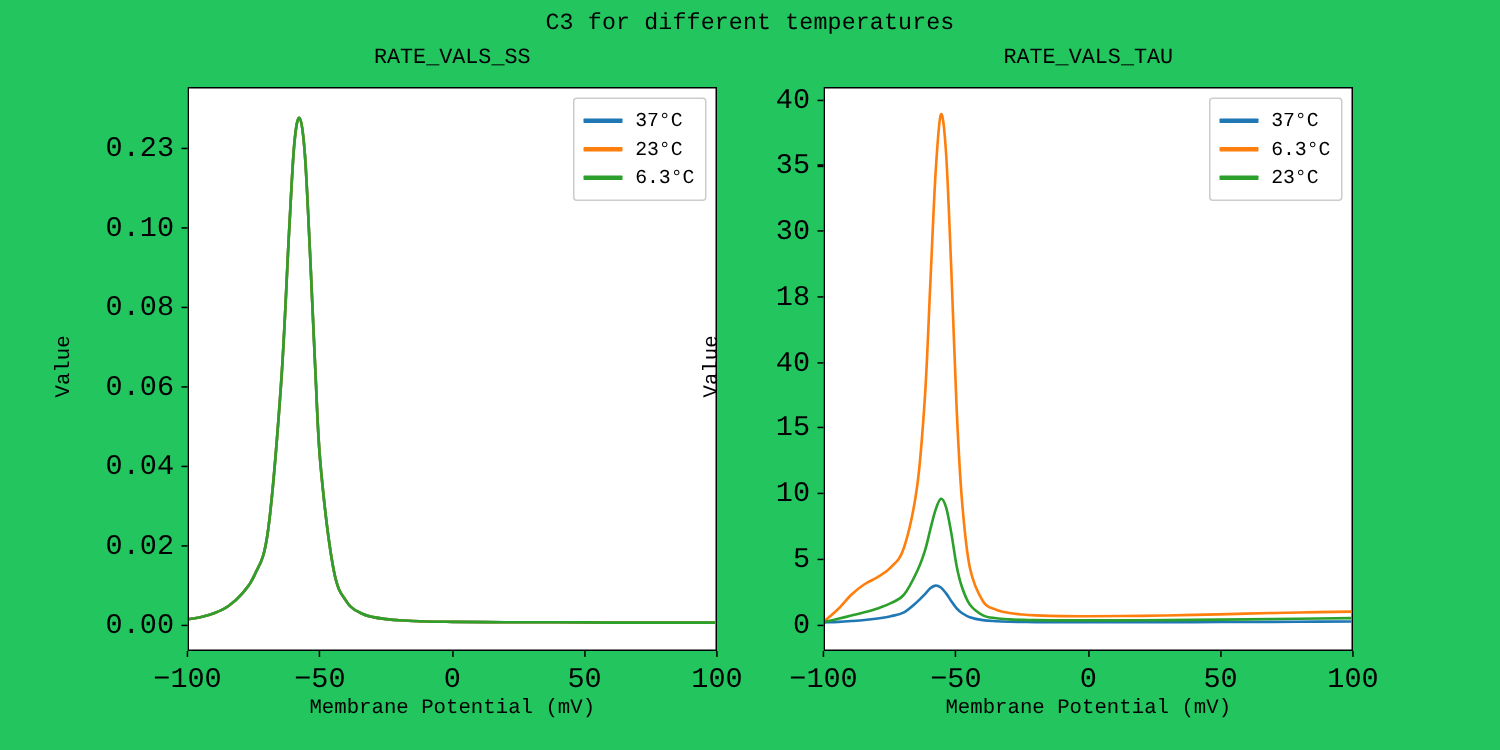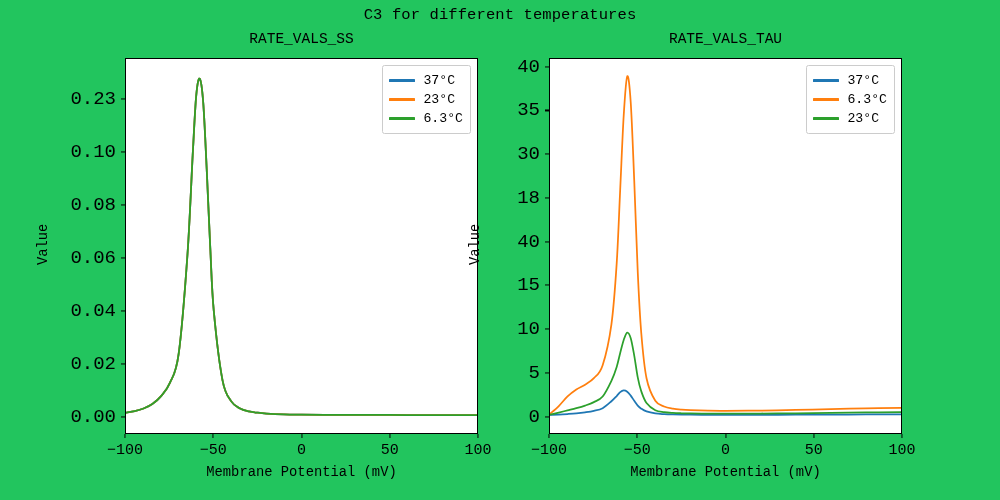--- a/index.html
+++ b/index.html
@@ -30,21 +30,21 @@
     position:absolute;right:calc(100% + 9px);
     font-size:19px;white-space:nowrap;transform:translateY(-50%);
     text-align:right;color:#000;
   }
   .ytick-mark{
     position:absolute;right:100%;width:3.6px;height:1.1px;background:#000;
     transform:translateY(-50%);
   }
   .xtick{
     position:absolute;top:calc(100% + 8px);
-    font-size:15px;white-space:nowrap;transform:translateX(-50%);color:#000;
+    font-size:19px;white-space:nowrap;transform:translateX(-50%);color:#000;
   }
   .xtick-mark{
     position:absolute;top:100%;height:3.6px;width:1.1px;background:#000;
     transform:translateX(-50%);
   }
 
   .xlabel{
     position:absolute;top:calc(100% + 31px);left:0;width:100%;
     text-align:center;font-size:13.8px;color:#000;
   }

